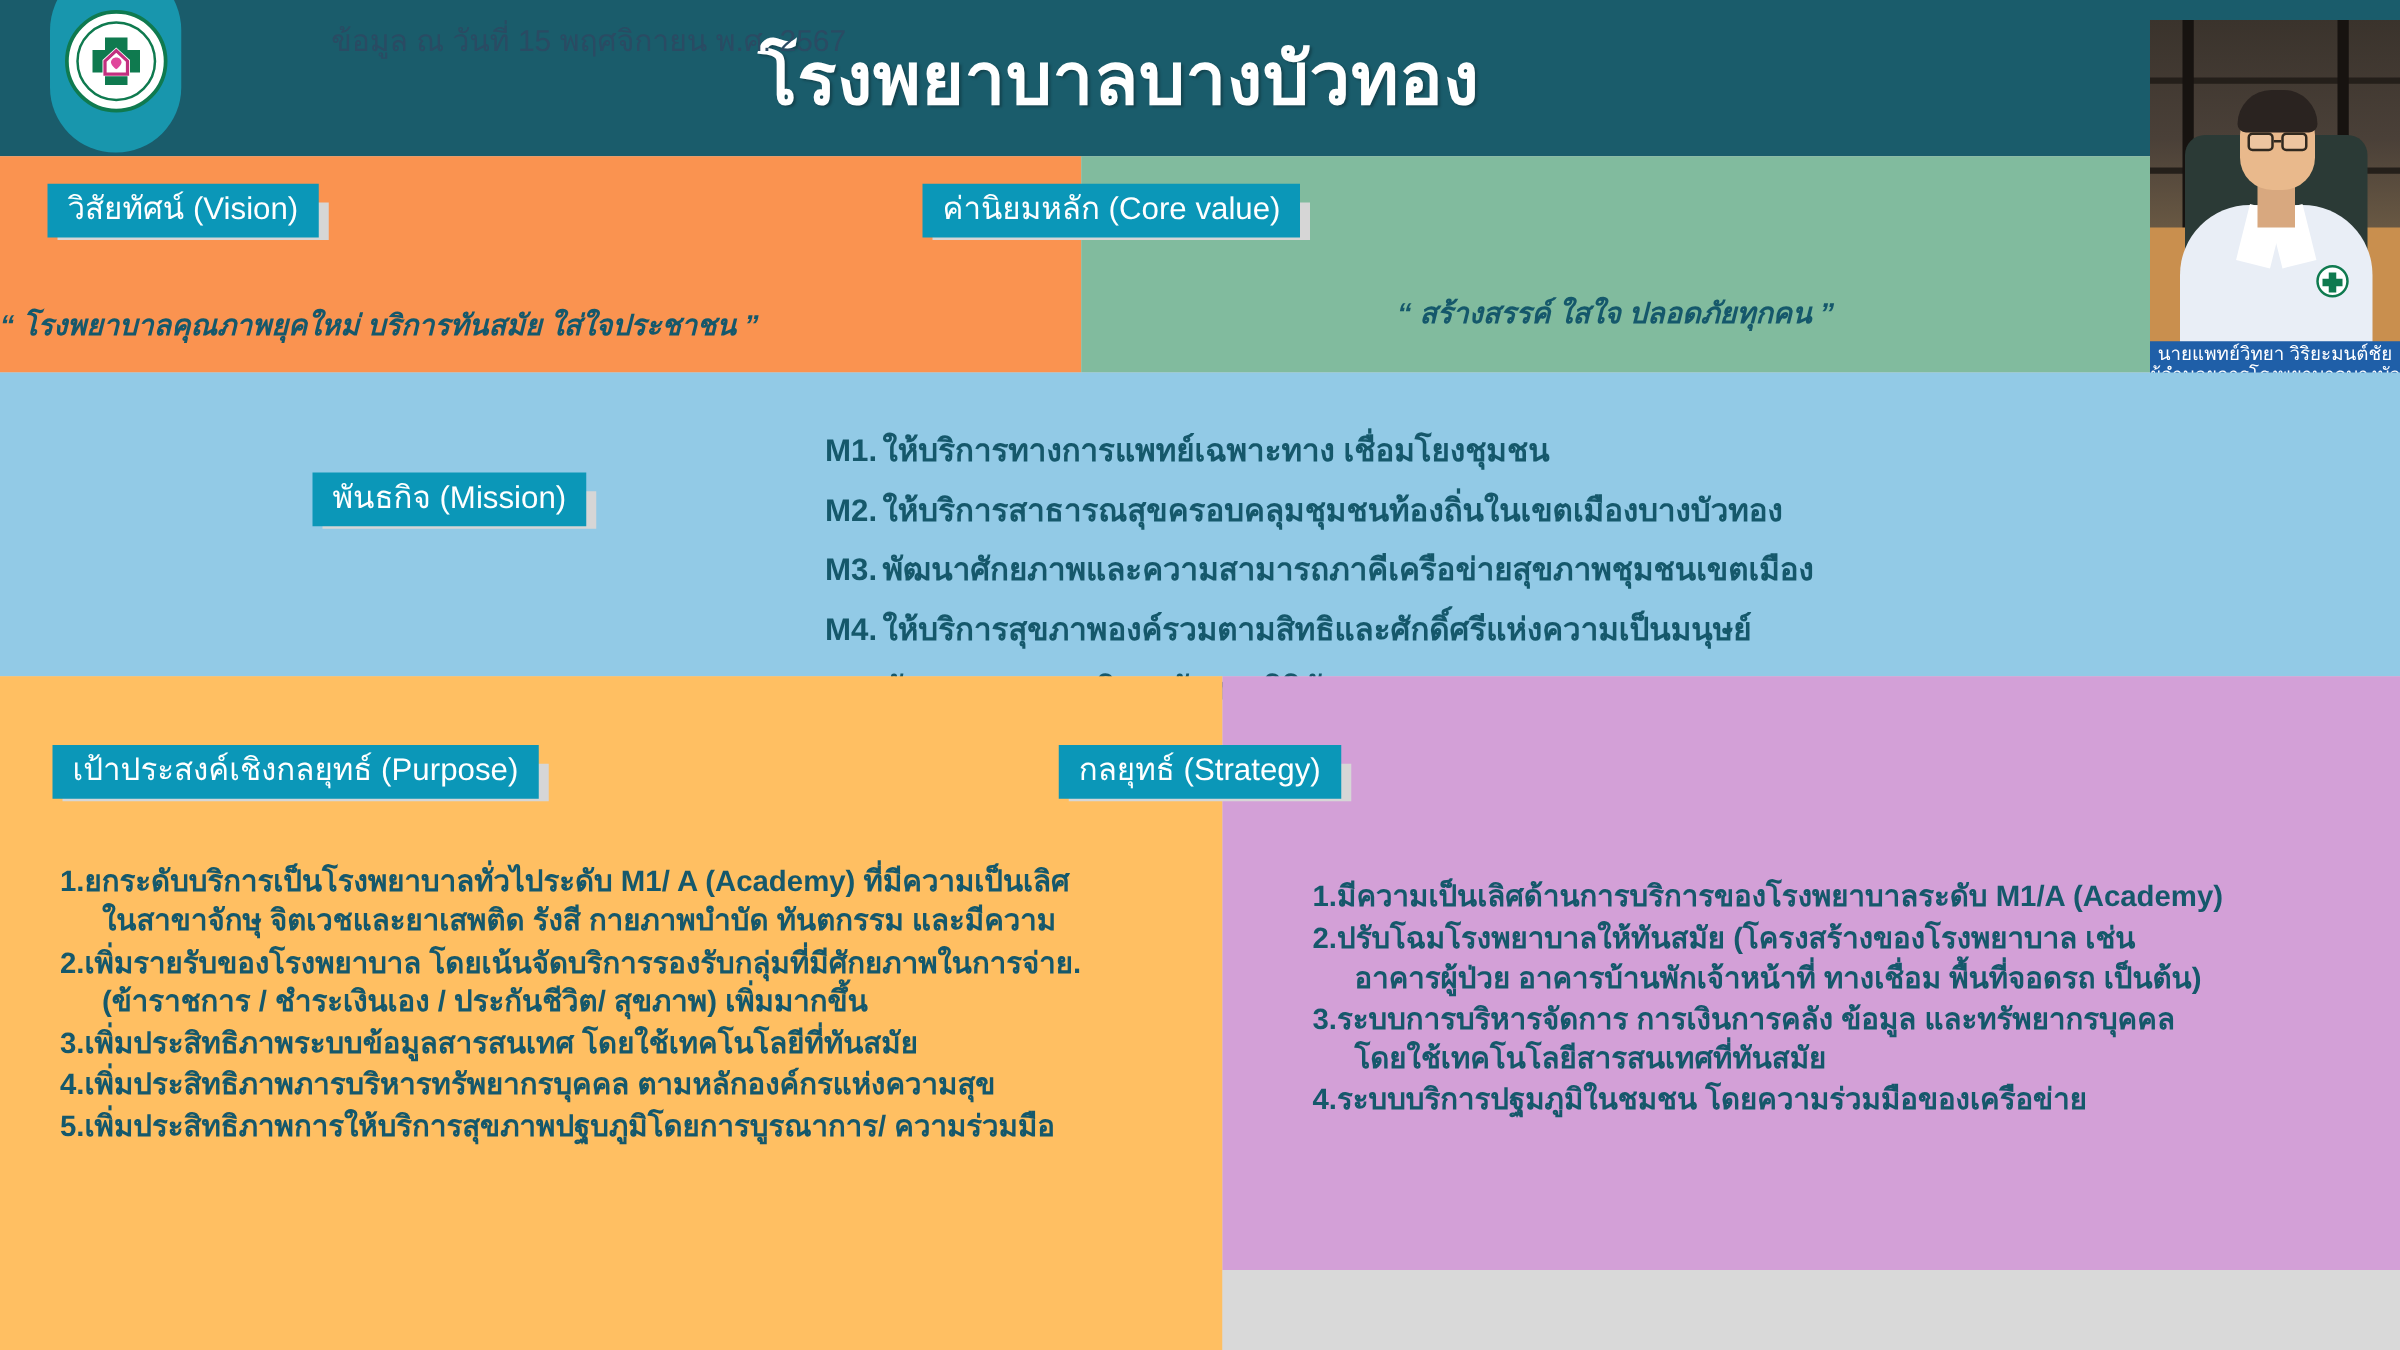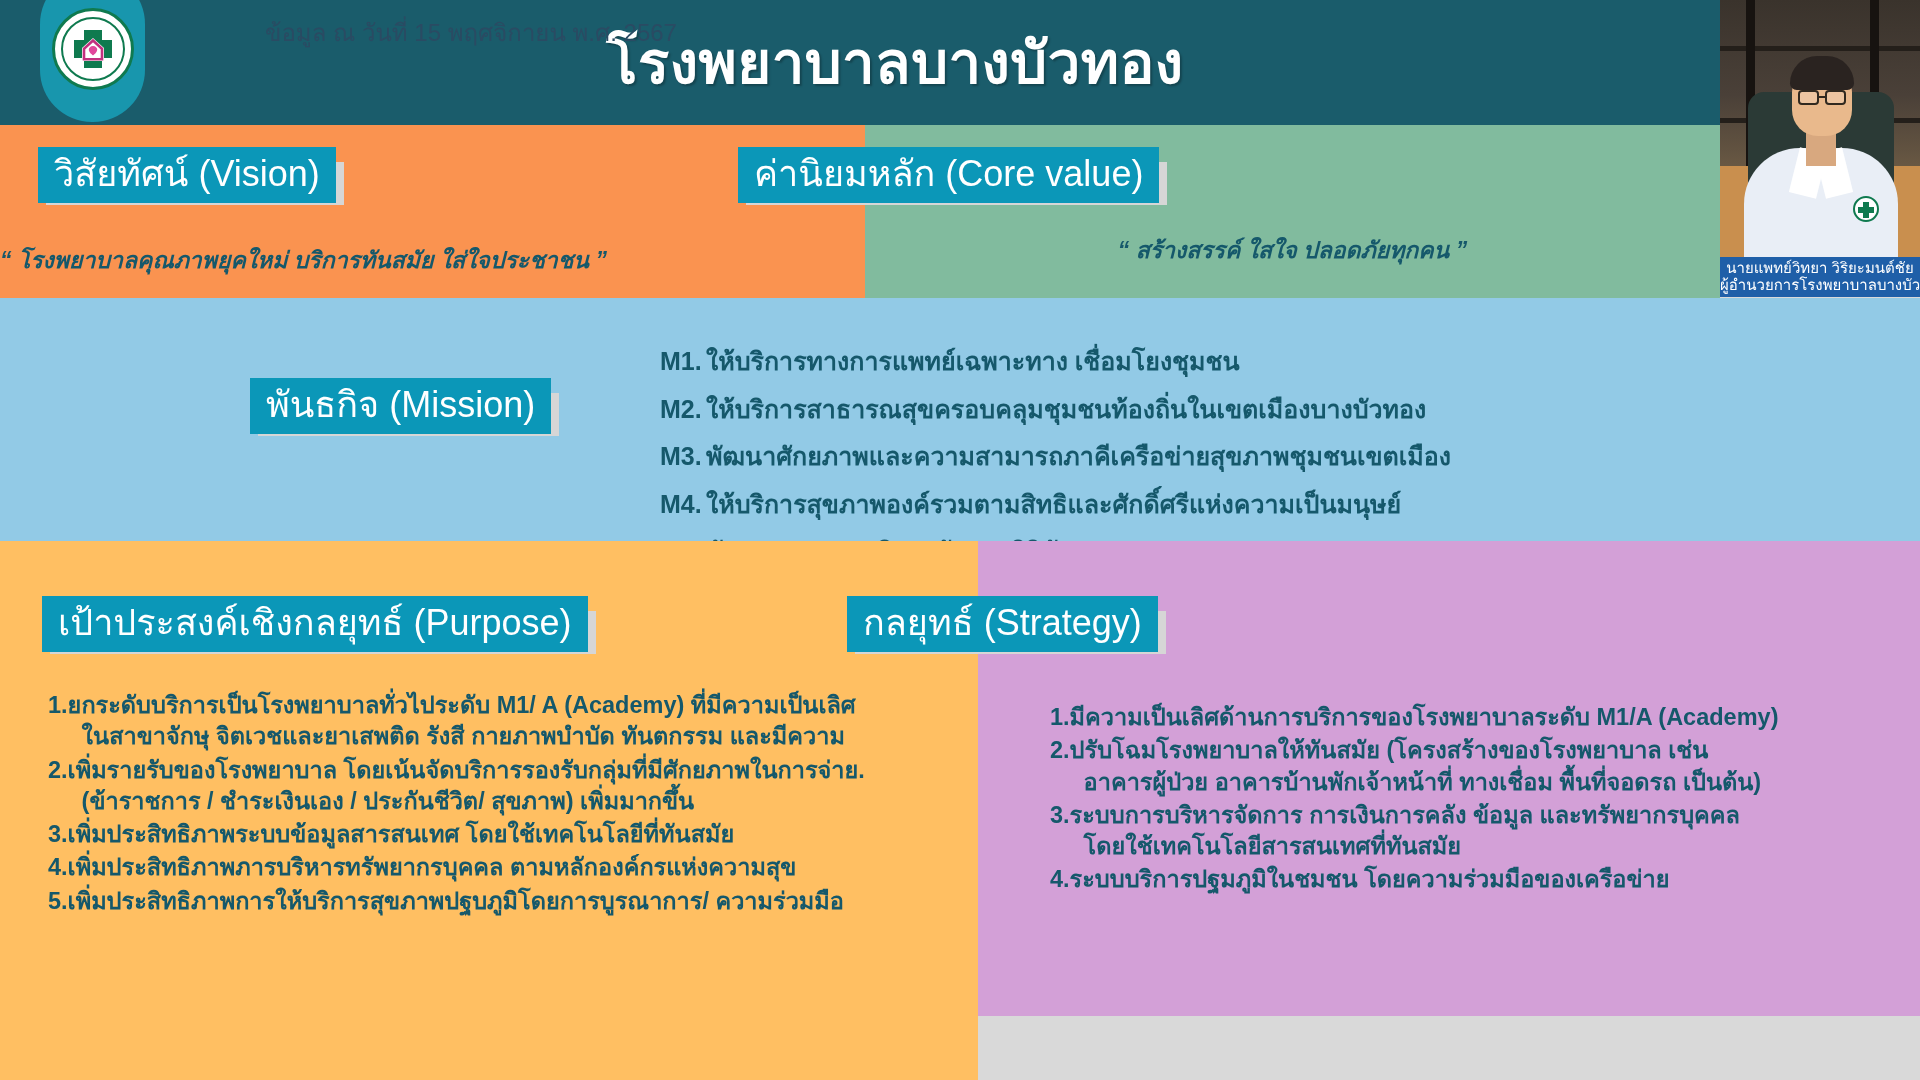--- a/index.html
+++ b/index.html
@@ -31,21 +31,21 @@
   .header-title{
     position:absolute;left:230px;top:0;width:1330px;height:125px;
     display:flex;align-items:center;justify-content:center;
     color:#ffffff;font-size:58px;font-weight:bold;letter-spacing:.5px;
     text-shadow:2px 2px 2px rgba(0,0,0,.25);
     white-space:nowrap;
   }
 
   
   .portrait{
-    position:absolute;right:0;top:0;width:200px;height:297px;
+    position:absolute;right:0;top:16px;width:200px;height:297px;
     overflow:hidden;background:#1d4ed8;
   }
   .portrait .wall{position:absolute;left:0;top:0;width:200px;height:172px;
     background:linear-gradient(180deg,#3a332c 0%,#4a4038 55%,#6b5a44 100%);}
   .portrait .shelf1{position:absolute;left:0;top:46px;width:200px;height:5px;background:#241f1a;}
   .portrait .shelf2{position:absolute;left:0;top:118px;width:200px;height:5px;background:#241f1a;}
   .portrait .post-a{position:absolute;left:26px;top:0;width:9px;height:172px;background:#171310;}
   .portrait .post-b{position:absolute;left:150px;top:0;width:9px;height:172px;background:#171310;}
   .portrait .desk{position:absolute;left:0;top:166px;width:200px;height:99px;background:#c98f4e;}
   .portrait .chair{position:absolute;left:28px;top:92px;width:146px;height:100px;
@@ -91,21 +91,21 @@
   }
 
   
   .tag{position:absolute;display:inline-block;}
   .tag .shadow{
     position:absolute;left:8px;top:10px;right:-8px;bottom:-10px;
     background:#d6d6d6;
   }
   .tag .chip{
     position:relative;background:#0b97b8;color:#ffffff;
-    padding:6px 16px 9px 16px;font-size:36px;white-space:nowrap;line-height:1.2;
+    padding:6px 16px 9px 16px;font-size:25px;white-space:nowrap;line-height:1.2;
   }
   #tag-vision{left:38px;top:152px;}
   #tag-core{left:738px;top:152px;}
   #tag-mission{left:250px;top:383px;}
   #tag-purpose{left:42px;top:601px;}
   #tag-strategy{left:847px;top:601px;}
 
   
   .quote{
     position:absolute;color:#15586b;font-style:italic;font-weight:bold;

